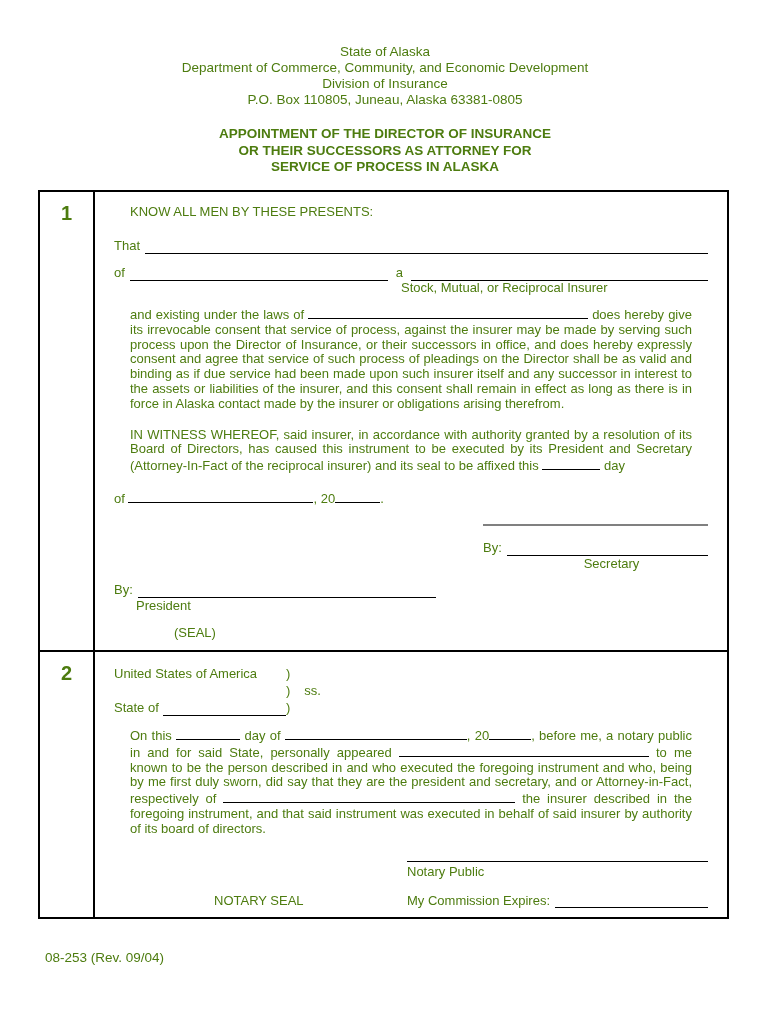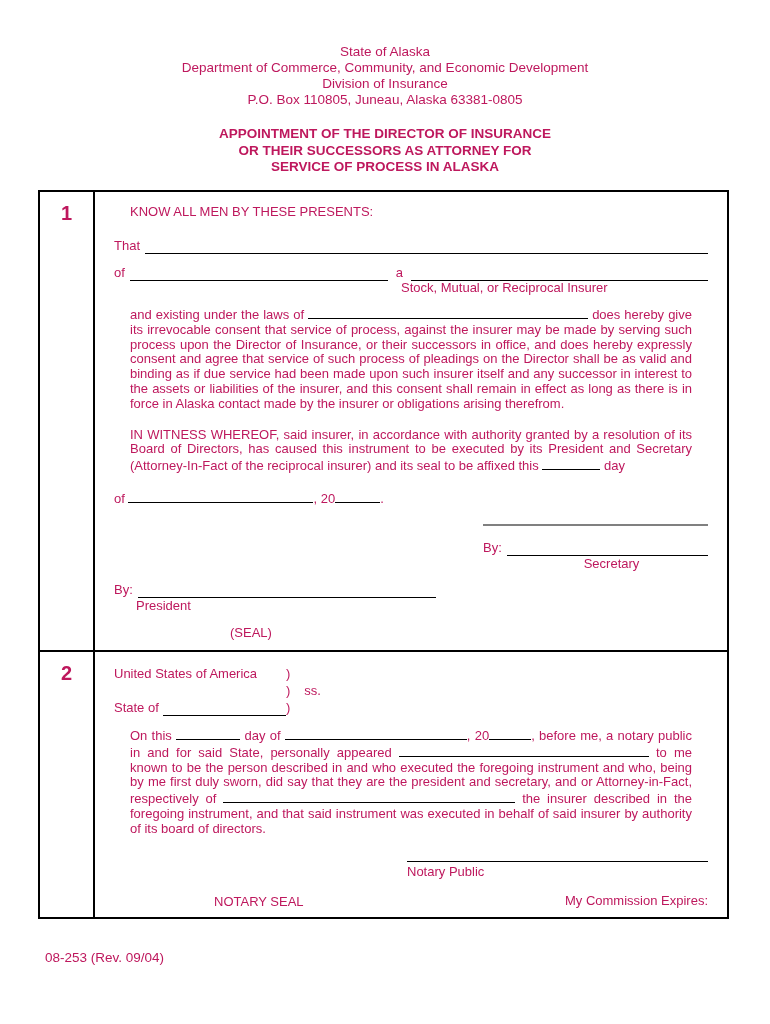--- a/index.html
+++ b/index.html
@@ -1,16 +1,16 @@
 <!DOCTYPE html>
 <html><head>
 <meta charset="utf-8">
 <style>
   html,body{margin:0;padding:0;background:#fff;}
-  .page{position:relative;width:770px;height:1024px;background:#ffffff;color:#be185d;
+  .page{position:relative;width:770px;height:1024px;background:#ffffff;color:#4d7c0f;
         font-family:"Liberation Sans", sans-serif;font-size:13px;overflow:hidden;}
   
   .doc-header{text-align:center;padding-top:44px;line-height:16px;font-size:13.5px;}
   .doc-title{margin-top:18px;font-weight:bold;line-height:16.5px;font-size:13.5px;}
   
   .form-table{position:absolute;left:38px;top:190px;width:691px;box-sizing:border-box;
               border:2px solid #000;}
   .row{display:flex;}
   .row1{height:458px;border-bottom:2px solid #000;}
   .row2{height:265px;}
@@ -23,35 +23,35 @@
   .frow{display:flex;align-items:flex-end;line-height:14.8px;}
   .fblank{flex:1;border-bottom:1.3px solid #000;height:14px;margin-left:5px;}
   .iblank{display:inline-block;border-bottom:1.3px solid #000;height:12px;}
   .caption-row{line-height:14px;}
   
   .sig-right{width:225px;margin-left:auto;margin-top:18px;}
   .grayline{border-top:2.5px solid #808080;height:0;}
   .sec-cap{margin-left:32px;text-align:center;line-height:15px;}
   .by-left{width:322px;margin-top:12px;}
   .pres-cap{margin-left:22px;line-height:15px;}
-  .seal{margin-top:12px;margin-left:116px;}
+  .seal{margin-top:12px;margin-left:60px;}
   
   .venue{margin-top:13px;line-height:17px;}
   .vrow{display:flex;align-items:center;height:17px;}
   .vleft{display:inline-flex;width:172px;align-items:flex-end;}
   .vleft .fblank{height:13px;margin-left:4px;}
   .ss{margin-left:14px;}
   
   .notary-block{display:flex;margin-top:24px;}
   .nleft{flex:0 0 293px;display:flex;flex-direction:column;justify-content:flex-end;
          padding-left:100px;box-sizing:border-box;}
   .nright{flex:1;}
   .nline{border-top:1.3px solid #000;height:0;}
   .np-cap{line-height:16px;margin-top:2px;}
-  .comm-row{display:flex;align-items:flex-end;margin-top:13px;line-height:15px;flex-direction:column;}
+  .comm-row{display:flex;align-items:flex-end;margin-top:13px;line-height:15px;}
   .doc-footer{position:absolute;left:45px;top:950px;font-size:13.5px;}
 </style>
 </head>
 <body>
 
 <div class="page">
 
   <div class="doc-header">
     <div>State of Alaska</div>
     <div>Department of Commerce, Community, and Economic Development</div>

